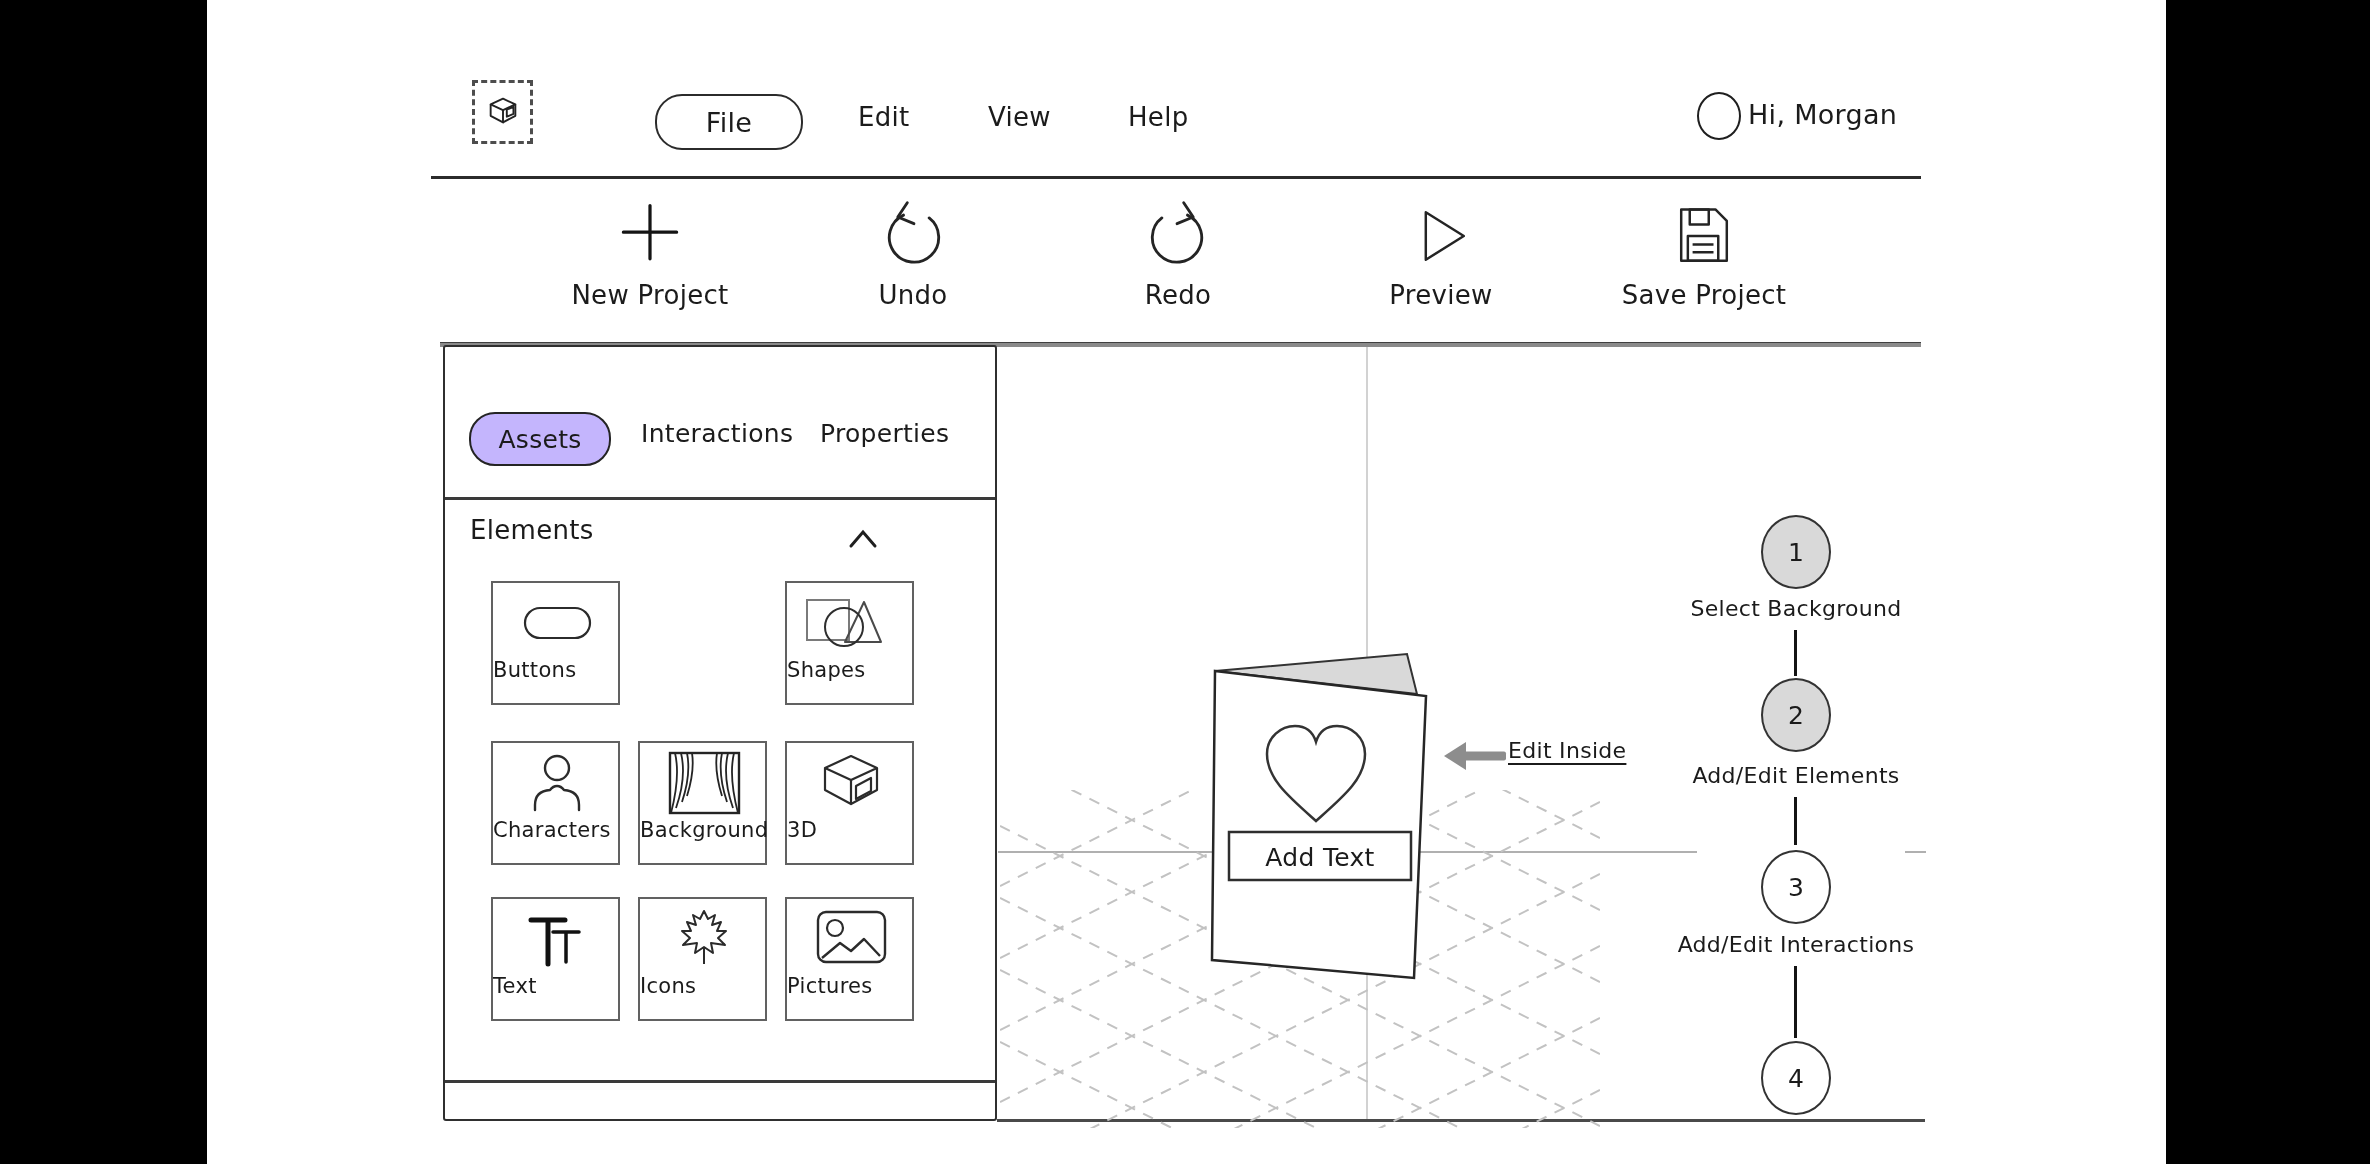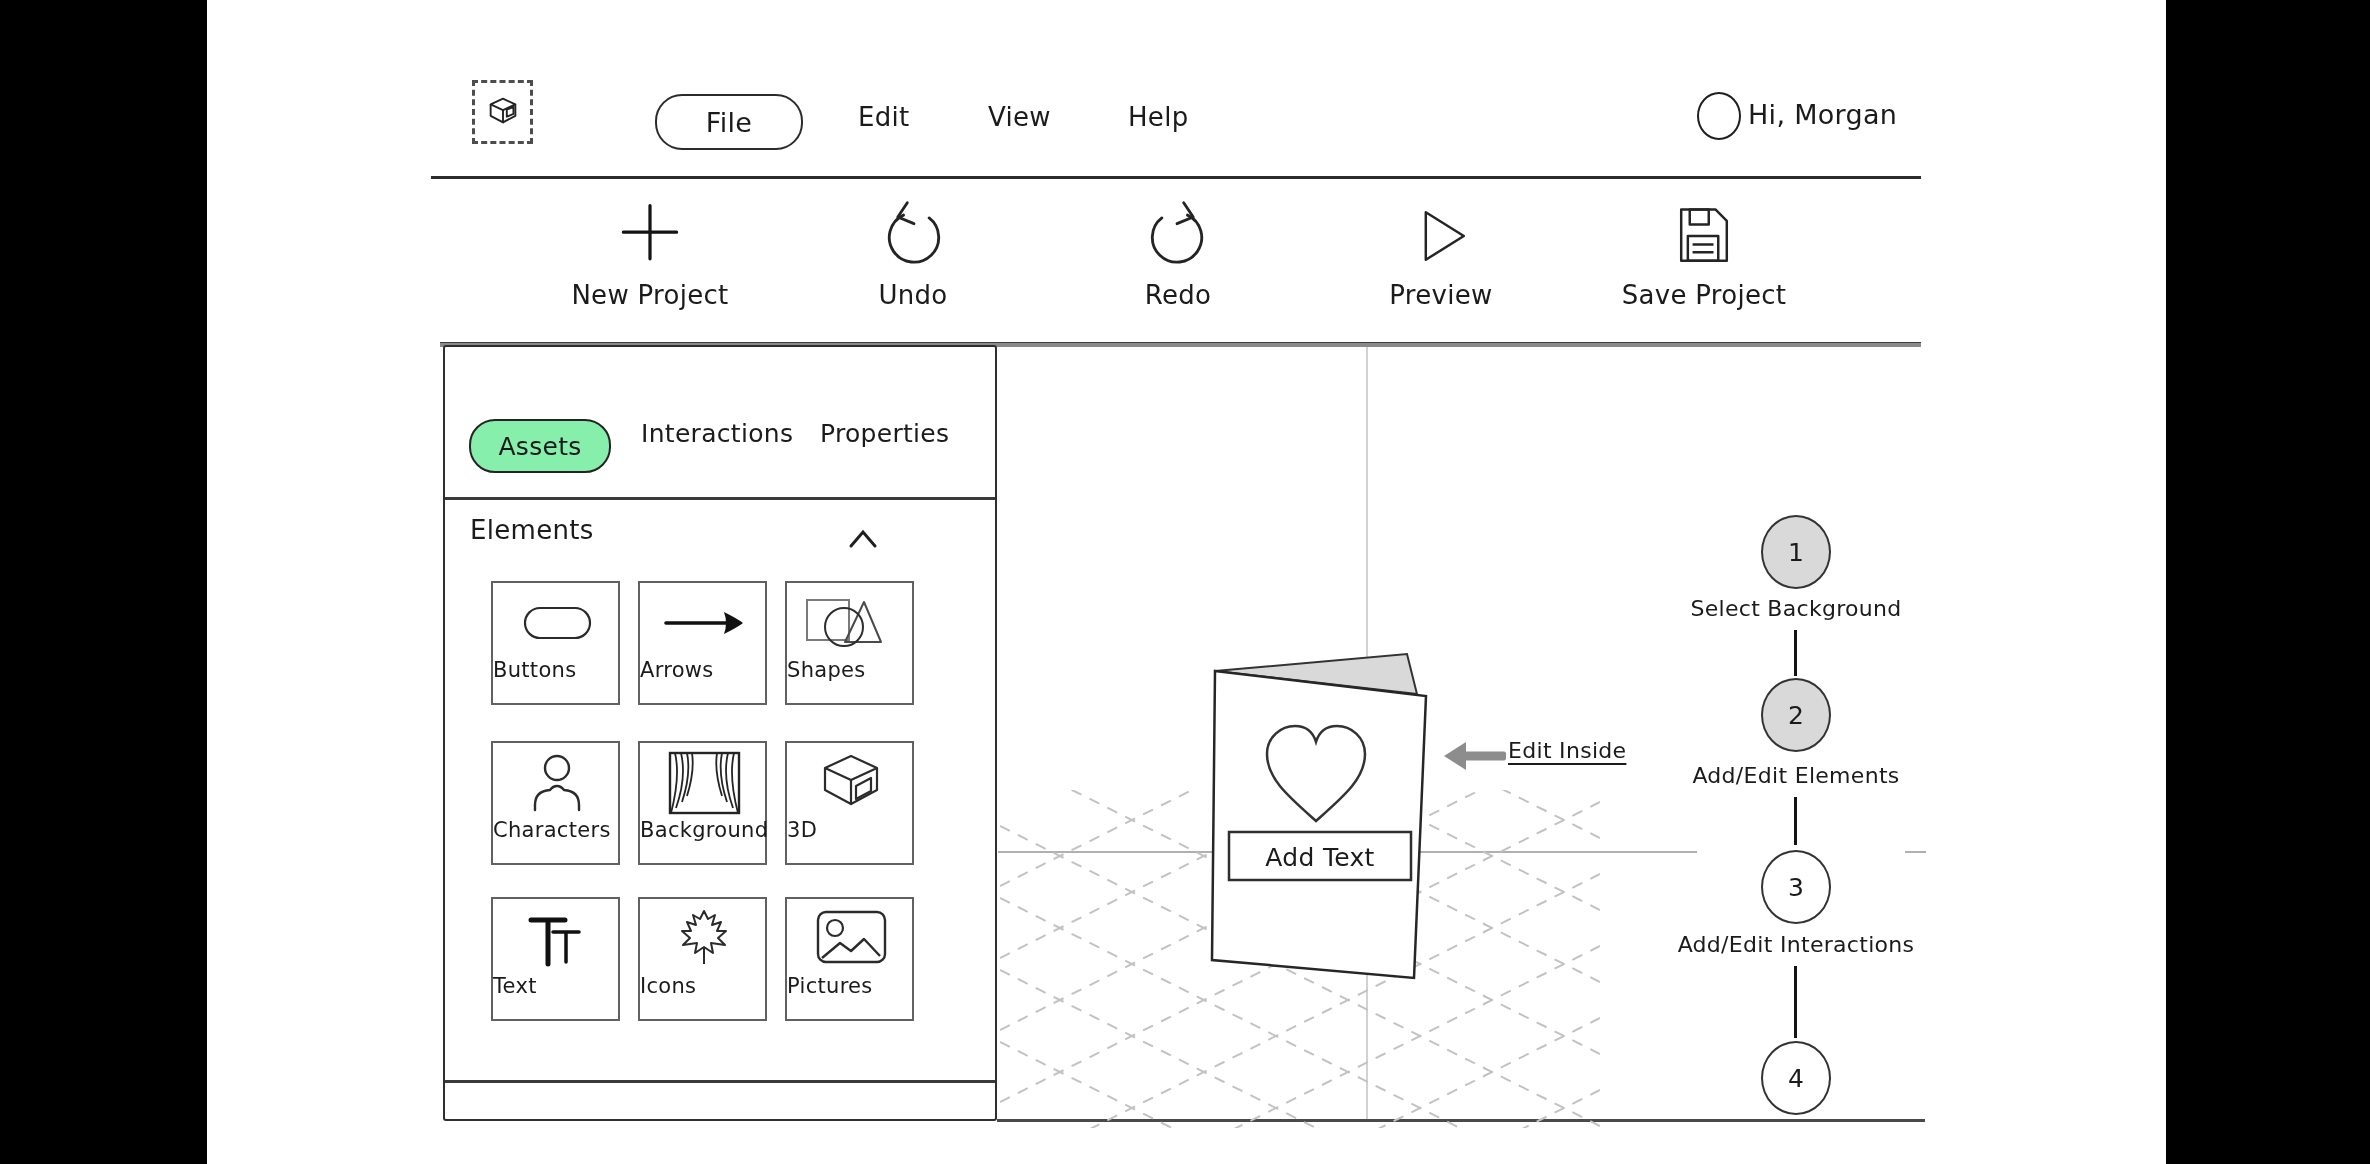--- a/index.html
+++ b/index.html
@@ -21,22 +21,22 @@
   .divider-menu{left:431px;top:176px;width:1490px;height:3px;background:#2b2b2b;}
 
   
   .tool{top:198px;width:200px;height:118px;display:flex;flex-direction:column;align-items:center;cursor:pointer;}
   .tool .lbl{margin-top:6px;font-size:26px;white-space:nowrap;}
   .divider-toolbar{left:440px;top:342px;width:1481px;height:4px;background:#8a8a8a;border-top:1px solid #3f3f3f;}
 
   
   .panel{left:443px;top:345px;width:554px;height:776px;border:2.5px solid #2f2f2f;border-radius:3px;
          background:#fff;box-sizing:border-box;}
-  .tab-pill{left:24px;top:72px;width:138px;height:50px;border:2.5px solid #242424;border-radius:26px;
-            display:flex;align-items:center;justify-content:center;font-size:25px;background:#86efac;cursor:pointer;}
+  .tab-pill{left:24px;top:65px;width:138px;height:50px;border:2.5px solid #242424;border-radius:26px;
+            display:flex;align-items:center;justify-content:center;font-size:25px;background:#c4b5fd;cursor:pointer;}
   .tab-text{top:72px;font-size:25px;cursor:pointer;white-space:nowrap;}
   .panel-div{left:0;top:150px;width:100%;height:2.5px;background:#3a3a3a;}
   .elements-title{left:25px;top:168px;font-size:26px;cursor:pointer;}
   .chevron{left:402px;top:180px;cursor:pointer;}
   .tile{width:129px;height:124px;border:2px solid #616161;background:#fff;box-sizing:border-box;
         display:flex;flex-direction:column;align-items:flex-start;cursor:pointer;}
   .tile svg{margin-top:7px;}
   .tile .tlbl{margin-top:2px;font-size:21px;white-space:nowrap;}
   .panel-foot{left:0;top:733px;width:100%;height:2.5px;background:#3a3a3a;}
 
@@ -204,29 +204,20 @@
 
     <div class="abs tile" style="left:46px;top:234px;">
       <span>
         <svg width="129" height="66" viewBox="0 0 129 66" fill="none" stroke="#2b2b2b" stroke-width="2.2">
           <rect x="32" y="18" width="65" height="30" rx="15"></rect>
         </svg>
       </span>
       <span class="tlbl">Buttons</span>
     </div>
 
-    <div class="abs tile" style="left:193px;top:234px;">
-      <span>
-        <svg width="129" height="66" viewBox="0 0 129 66" fill="none">
-          <path d="M26,33 H86" stroke="#111" stroke-width="3.6" stroke-linecap="round"></path>
-          <path d="M84,22 Q98,29 103,33 Q98,37 84,44 Q88,33 84,22 Z" fill="#111"></path>
-        </svg>
-      </span>
-      <span class="tlbl">Arrows</span>
-    </div>
 
     <div class="abs tile" style="left:340px;top:234px;">
       <span>
         <svg width="129" height="66" viewBox="0 0 129 66" fill="none">
           <rect x="20" y="10" width="42" height="40" stroke="#7a7a7a" stroke-width="2"></rect>
           <path d="M58,52 L94,52 L77,12 Z" stroke="#4a4a4a" stroke-width="2" stroke-linejoin="round"></path>
           <circle cx="57" cy="37" r="19" stroke="#2e2e2e" stroke-width="2"></circle>
         </svg>
       </span>
       <span class="tlbl">Shapes</span>

